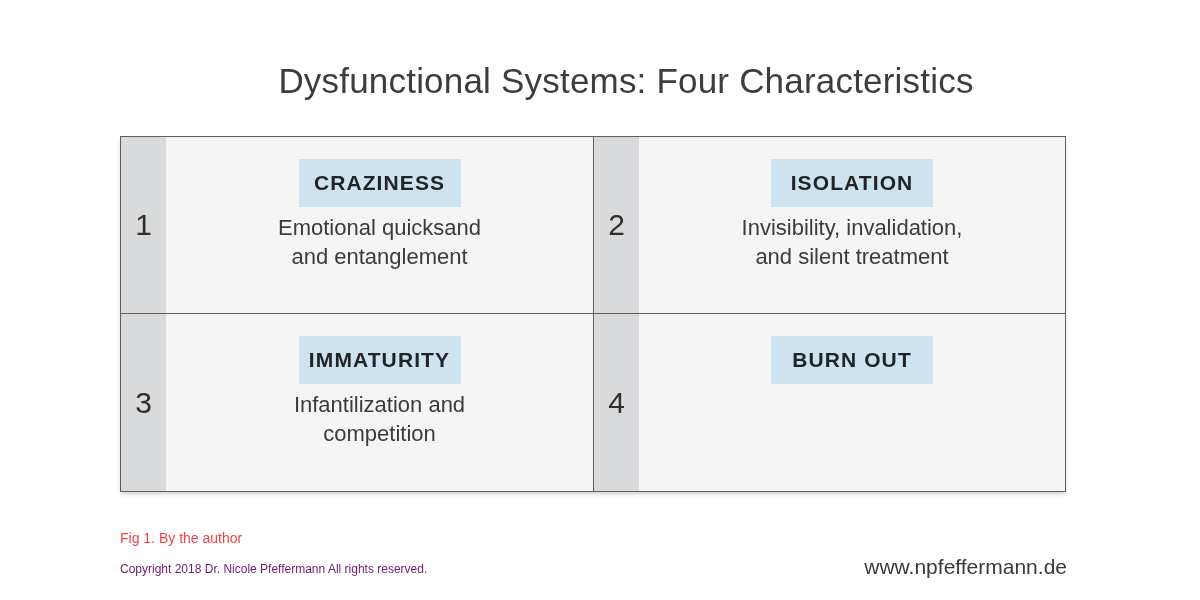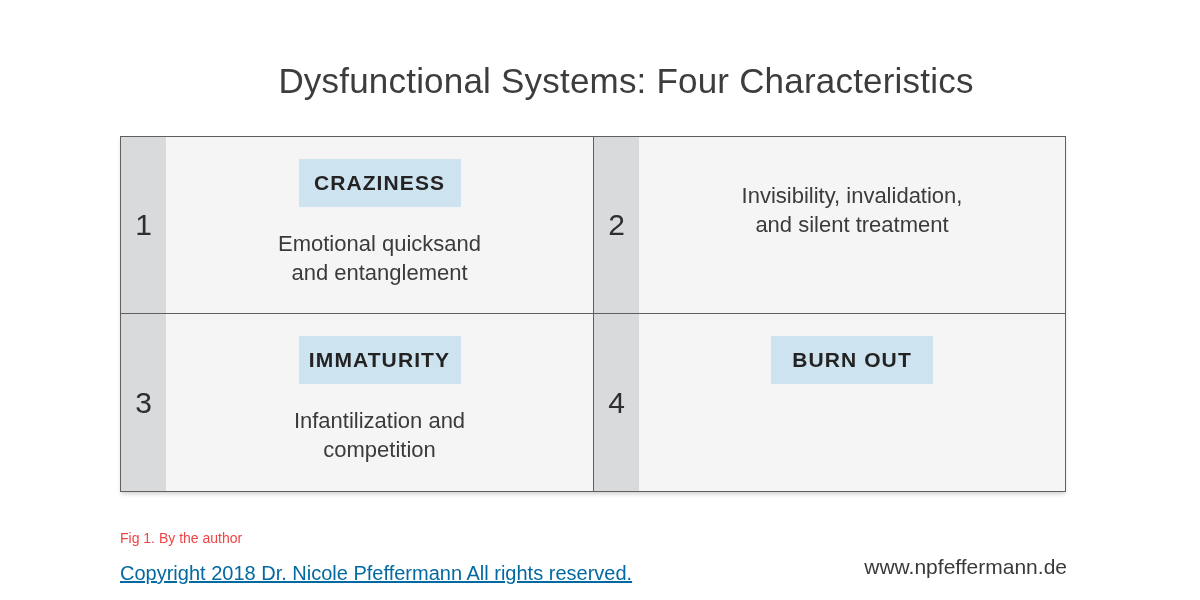--- a/index.html
+++ b/index.html
@@ -89,21 +89,21 @@
     display: flex;
     align-items: center;
     justify-content: center;
     font-size: 21px;
     font-weight: 700;
     letter-spacing: 1.1px;
     color: #232323;
     box-sizing: border-box;
   }
   .quad-desc {
-    margin-top: 22px;
+    margin-top: 6px;
     font-size: 22px;
     line-height: 29px;
     color: #3b3b3b;
     text-align: center;
     font-weight: 400;
     white-space: pre-line;
   }
 
   
   .footer-note {
@@ -111,24 +111,23 @@
     left: 120px;
     top: 530px;
     font-size: 14px;
     color: #ef4444;
     font-weight: 400;
   }
   .footer-copyright {
     position: absolute;
     left: 120px;
     top: 562px;
-    font-size: 20px;
-    color: #0369a1;
+    font-size: 12px;
+    color: #701a75;
     font-weight: 400;
-    text-decoration: underline;
   }
   .footer-url {
     position: absolute;
     right: 133px;
     top: 555px;
     font-size: 21px;
     color: #3a3a3a;
     font-weight: 400;
   }
 </style>
@@ -146,20 +145,21 @@
       <div class="quad-body">
         <div class="quad-badge">CRAZINESS</div>
         <div class="quad-desc">Emotional quicksand
 and entanglement</div>
       </div>
     </div>
 
     <div class="quadrant q-right">
       <div class="quad-number">2</div>
       <div class="quad-body">
+        <div class="quad-badge">ISOLATION</div>
         <div class="quad-desc">Invisibility, invalidation,
 and silent treatment</div>
       </div>
     </div>
 
   </div>
 
   <div class="matrix-row row-bottom">
 
     <div class="quadrant q-left">

